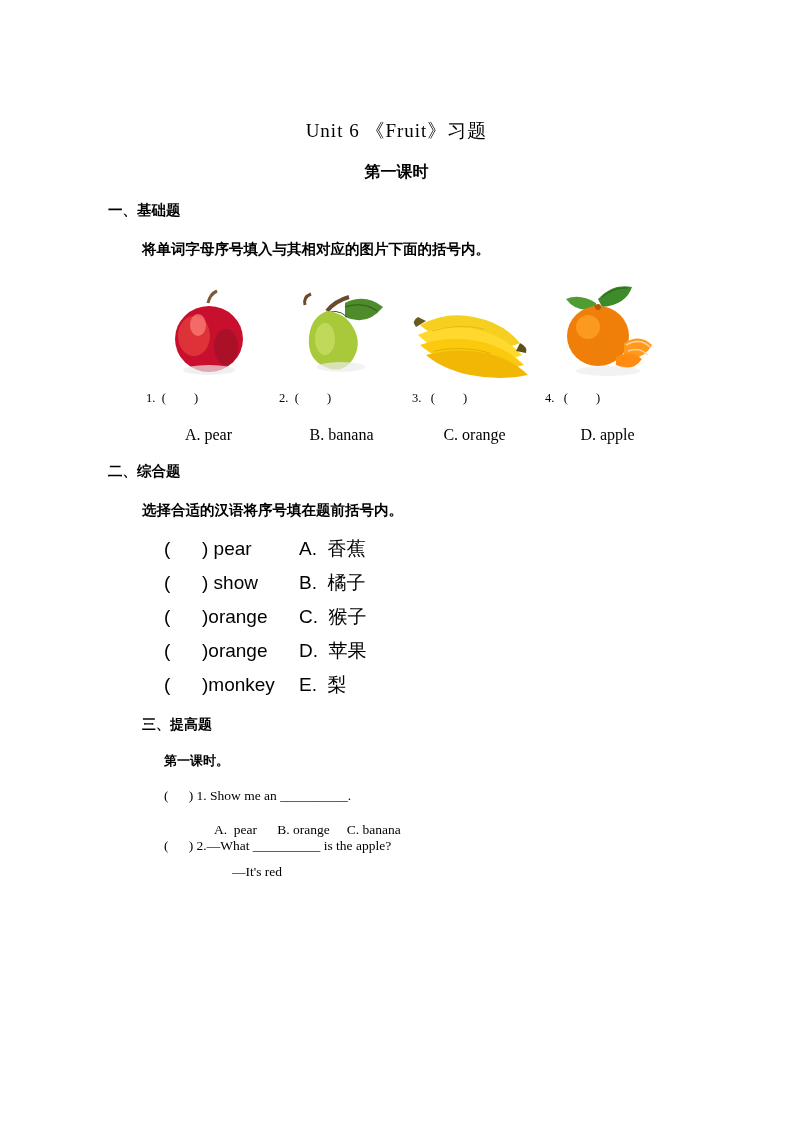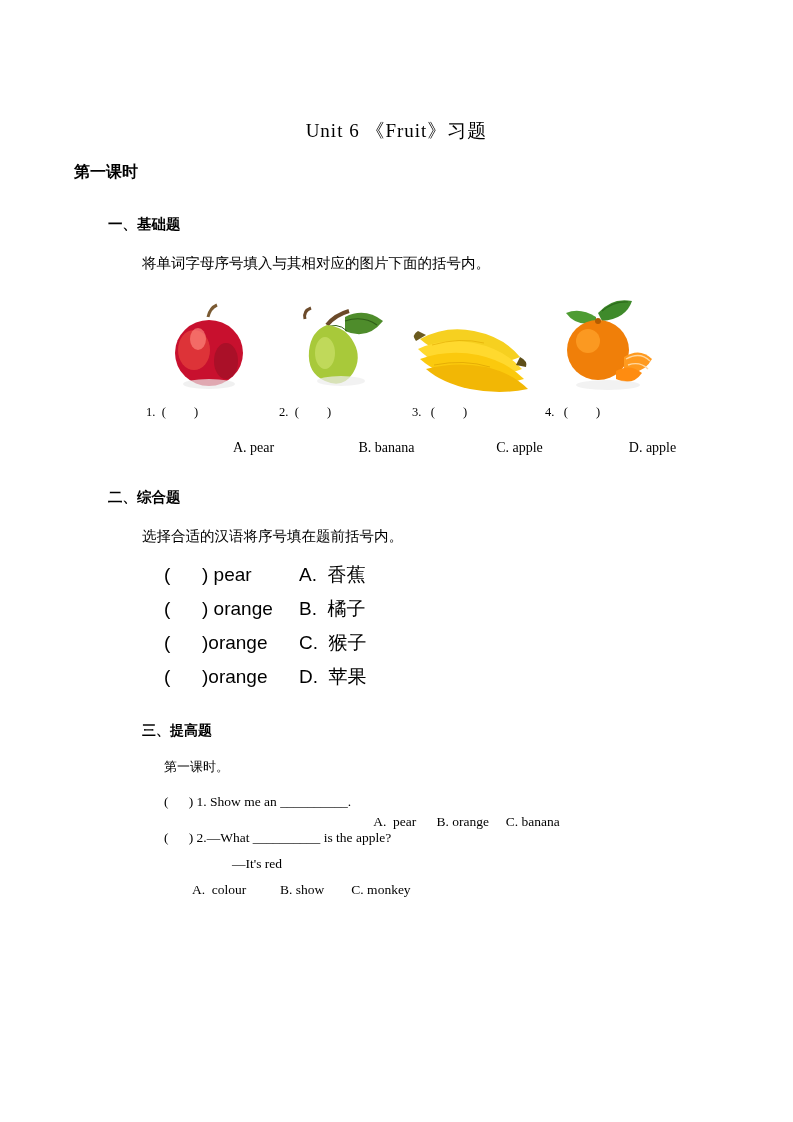--- a/index.html
+++ b/index.html
@@ -26,42 +26,42 @@
   .title {
     margin-top: 118px;
     text-align: center;
     font-family: "Liberation Serif", serif;
     font-size: 19px;
     font-weight: normal;
     letter-spacing: 1px;
   }
   .subtitle {
     margin-top: 18px;
-    text-align: left;
+    text-align: center;
     font-family: Liberation Mono, monospace;
     font-size: 16px;
     font-weight: bold;
   }
   .section-head {
-    margin-top: 32px;
+    margin-top: 18px;
     font-family: Liberation Sans, sans-serif;
     font-size: 14.5px;
     font-weight: bold;
     padding-left: 34px;
   }
   .section-head.sub3 {
     padding-left: 68px;
     font-size: 14px;
   }
   .instruction {
     margin-top: 20px;
     padding-left: 68px;
     font-family: "Liberation Sans", sans-serif;
     font-size: 14.5px;
-    font-weight: normal;
+    font-weight: bold;
   }
   .instruction.small {
     font-size: 13px;
     padding-left: 90px;
     margin-top: 18px;
   }
 
   
   .img-row {
     margin-top: 22px;
@@ -91,22 +91,21 @@
     width: 133px;
     padding-left: 4px;
     box-sizing: border-box;
     white-space: pre;
   }
   .opt-row {
     margin-top: 20px;
     padding-left: 68px;
     display: flex;
     font-family: "Liberation Serif", serif;
-    font-size: 14px;
-    justify-content: flex-end;
+    font-size: 16px;
   }
   .opt-cell {
     width: 133px;
     box-sizing: border-box;
     text-align: center;
   }
 
   
   .match-list {
     margin-top: 16px;
@@ -132,24 +131,23 @@
     margin-top: 18px;
     padding-left: 90px;
     font-family: "Liberation Serif", serif;
     font-size: 13.5px;
   }
   .mcq-q {
     margin-top: 0;
     white-space: pre;
   }
   .mcq-a {
-    margin-top: 4px;
+    margin-top: 18px;
     padding-left: 50px;
     white-space: pre;
-    text-align: center;
   }
   .mcq-a2 {
     margin-top: 10px;
     padding-left: 28px;
     white-space: pre;
   }
   .mcq-mid {
     margin-top: 10px;
     padding-left: 68px;
     white-space: pre;
@@ -229,50 +227,53 @@
   <div class="num-row">
     <div class="num-cell">1.  (         )</div>
     <div class="num-cell">2.  (         )</div>
     <div class="num-cell">3.   (         )</div>
     <div class="num-cell">4.   (         )</div>
   </div>
 
   <div class="opt-row">
     <div class="opt-cell">A. pear</div>
     <div class="opt-cell">B. banana</div>
-    <div class="opt-cell">C. apple</div>
+    <div class="opt-cell">C. orange</div>
     <div class="opt-cell">D. apple</div>
   </div>
 
   <div class="section-head">二、综合题</div>
   <div class="instruction">选择合适的汉语将序号填在题前括号内。</div>
 
   <div class="match-list">
     <div class="match-row">
       <div class="match-left">(      ) pear</div>
       <div class="match-right">A.  香蕉</div>
     </div>
     <div class="match-row">
-      <div class="match-left">(      ) orange</div>
+      <div class="match-left">(      ) show</div>
       <div class="match-right">B.  橘子</div>
     </div>
     <div class="match-row">
       <div class="match-left">(      )orange</div>
       <div class="match-right">C.  猴子</div>
     </div>
     <div class="match-row">
       <div class="match-left">(      )orange</div>
       <div class="match-right">D.  苹果</div>
+    </div>
+    <div class="match-row">
+      <div class="match-left">(      )monkey</div>
+      <div class="match-right">E.  梨</div>
     </div>
   </div>
 
   <div class="section-head sub3">三、提高题</div>
   <div class="instruction small">第一课时。</div>
 
   <div class="mcq">
     <div class="mcq-q">(      ) 1. Show me an __________.</div>
     <div class="mcq-a">A.  pear      B. orange     C. banana</div>
     <div class="mcq-q">(      ) 2.—What __________ is the apple?</div>
     <div class="mcq-mid">—It's red</div>
-    <div class="mcq-a2">A.  colour          B. show        C. monkey</div>
   </div>
 
 </div>
 
 </body></html>

